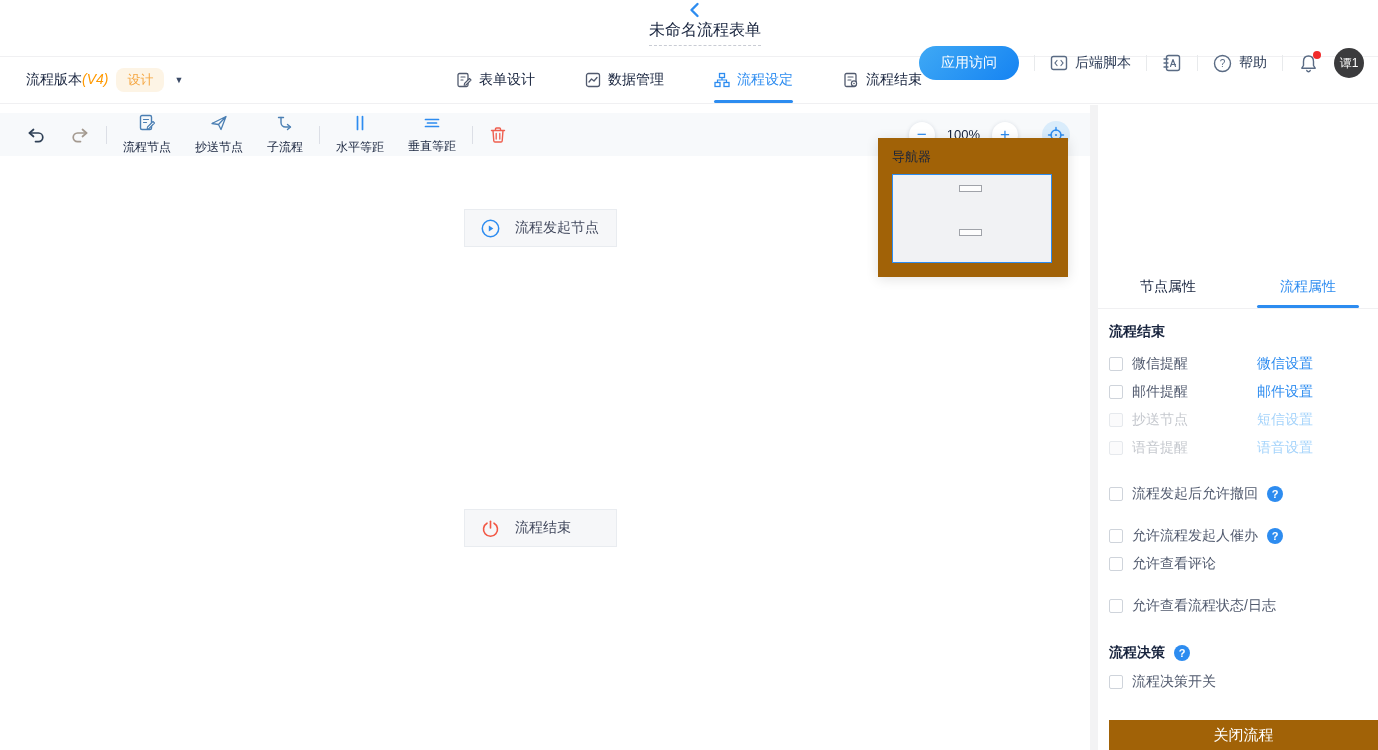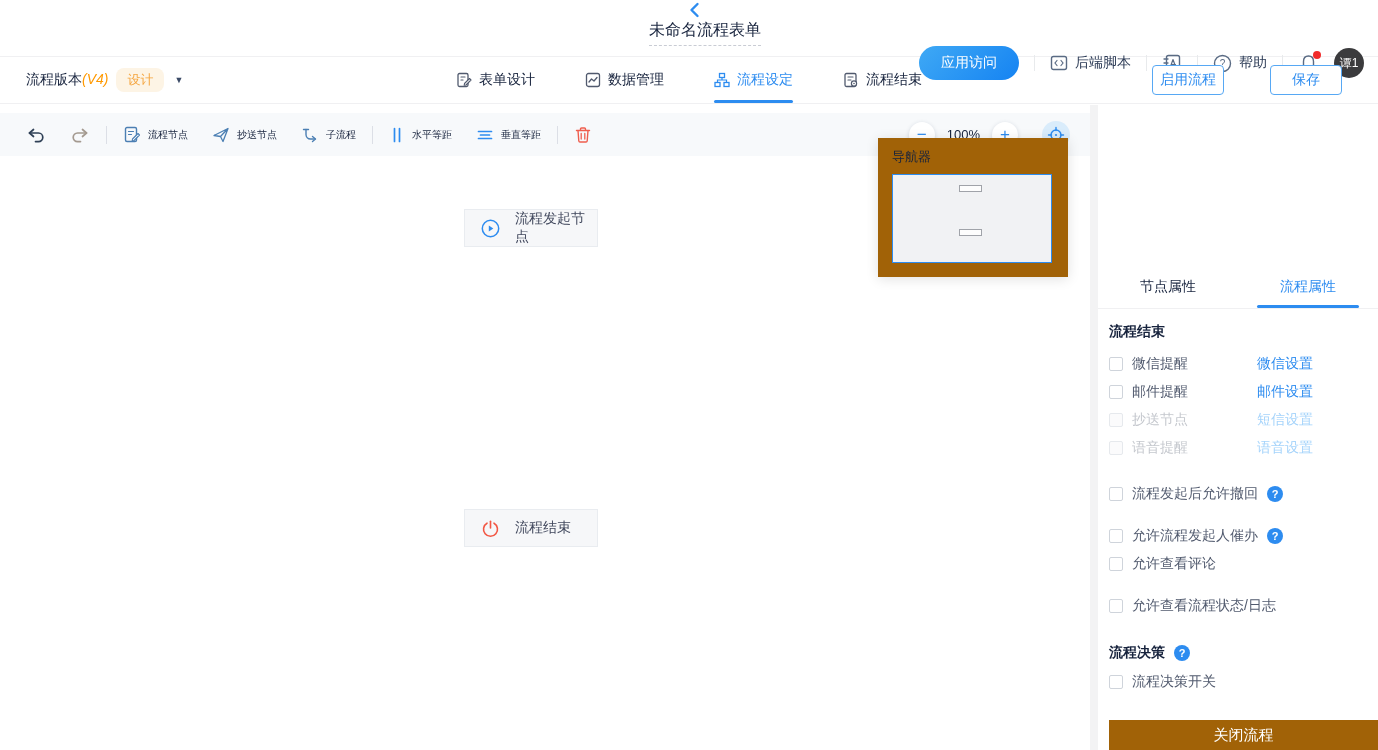--- a/index.html
+++ b/index.html
@@ -28,31 +28,31 @@
   .tab { position:relative; display:flex; align-items:center; gap:7px; font-size:14px; color:#17233d; cursor:pointer; }
   .tab.active { color:#2d8cf0; }
   .tab.active::after { content:""; position:absolute; left:0; right:0; bottom:0; height:3px; background:#2d8cf0; border-radius:2px; }
   .hdr2-right { margin-left:auto; display:flex; gap:46px; }
   .ghost-btn { width:72px; height:30px; background:#fff; border:1px solid #57a8f4; color:#2d8cf0; border-radius:4px; font-size:14px; cursor:pointer; font-family:inherit; }
 
   
   .main { position:absolute; top:105px; left:0; right:0; bottom:0; display:flex; }
   .work { width:1090px; position:relative; }
   .toolbar { margin-top:8px; height:43px; background:#f7f9fb; display:flex; align-items:center; padding:0 20px 0 26px; }
-  .tool-item { display:flex; align-items:center; gap:7px; font-size:10px; color:#17233d; cursor:pointer; }
+  .tool-item { display:flex; align-items:center; gap:7px; font-size:12px; color:#17233d; cursor:pointer;flex-direction:column; }
   .tool-icon-btn { display:flex; align-items:center; cursor:pointer; }
   .tb-div { width:1px; height:18px; background:#dcdfe6; margin:0 16px; }
   .tool-left { display:flex; align-items:center; gap:24px; }
   .tool-right { margin-left:auto; display:flex; align-items:center; }
   .zoom-circle { width:26px; height:26px; border-radius:50%; background:#fff; box-shadow:0 1px 4px rgba(31,56,88,.18); display:flex; align-items:center; justify-content:center; color:#2d8cf0; font-size:17px; cursor:pointer; user-select:none; }
   .zoom-label { font-size:13px; color:#17233d; margin:0 12px; }
   .target-wrap { width:28px; height:28px; border-radius:50%; background:#d9ecfb; display:flex; align-items:center; justify-content:center; margin-left:24px; cursor:pointer; }
 
   .canvas { position:absolute; top:51px; left:0; right:0; bottom:0; background:#fff; }
-  .node { position:absolute; width:134px; height:38px; background:#f6f7f9; border:1px solid #e9ecf0; display:flex; align-items:center; padding-left:16px; gap:15px; font-size:14px; color:#41485d; cursor:pointer; }
+  .node { position:absolute; width:153px; height:38px; background:#f6f7f9; border:1px solid #e9ecf0; display:flex; align-items:center; padding-left:16px; gap:15px; font-size:14px; color:#41485d; cursor:pointer; }
   .node-start { left:464px; top:104px; }
   .node-end { left:464px; top:404px; }
 
   .navigator { position:absolute; left:878px; top:33px; width:190px; background:#a16207; box-shadow:0 2px 12px rgba(0,0,0,.12); padding:10px 14px 14px; }
   .nav-title { font-size:13px; color:#17233d; margin-bottom:8px; }
   .minimap { width:160px; height:89px; border:1px solid #2d8cf0; background:#f1f2f4; position:relative; cursor:pointer; }
   .mini-node { position:absolute; width:23px; height:7px; border:1px solid #a0a3a9; background:#fdfdfd; left:66px; }
   .mini-node.n1 { top:10px; }
   .mini-node.n2 { top:54px; }
 
@@ -181,24 +181,20 @@
               <rect x="2" y="1.5" width="11" height="13" rx="1.5" fill="none" stroke="#515a6e" stroke-width="1.3"></rect>
               <path d="M5 5 h5 M5 8 h3" stroke="#515a6e" stroke-width="1.2" stroke-linecap="round"></path>
               <circle cx="11" cy="11.5" r="2.6" fill="#fff" stroke="#515a6e" stroke-width="1.2"></circle>
               <circle cx="11" cy="11.5" r="0.8" fill="#515a6e"></circle>
             </svg>
         </span>
         <span>流程结束</span>
       </div>
     </div>
 
-    <div class="hdr2-right">
-      <button class="ghost-btn">启用流程</button>
-      <button class="ghost-btn">保存</button>
-    </div>
   </div>
 
   <div class="main">
 
     <div class="work">
 
       <div class="toolbar">
         <div class="tool-left">
           <span class="tool-icon-btn">
             <svg width="20" height="20" viewBox="0 0 20 20">

